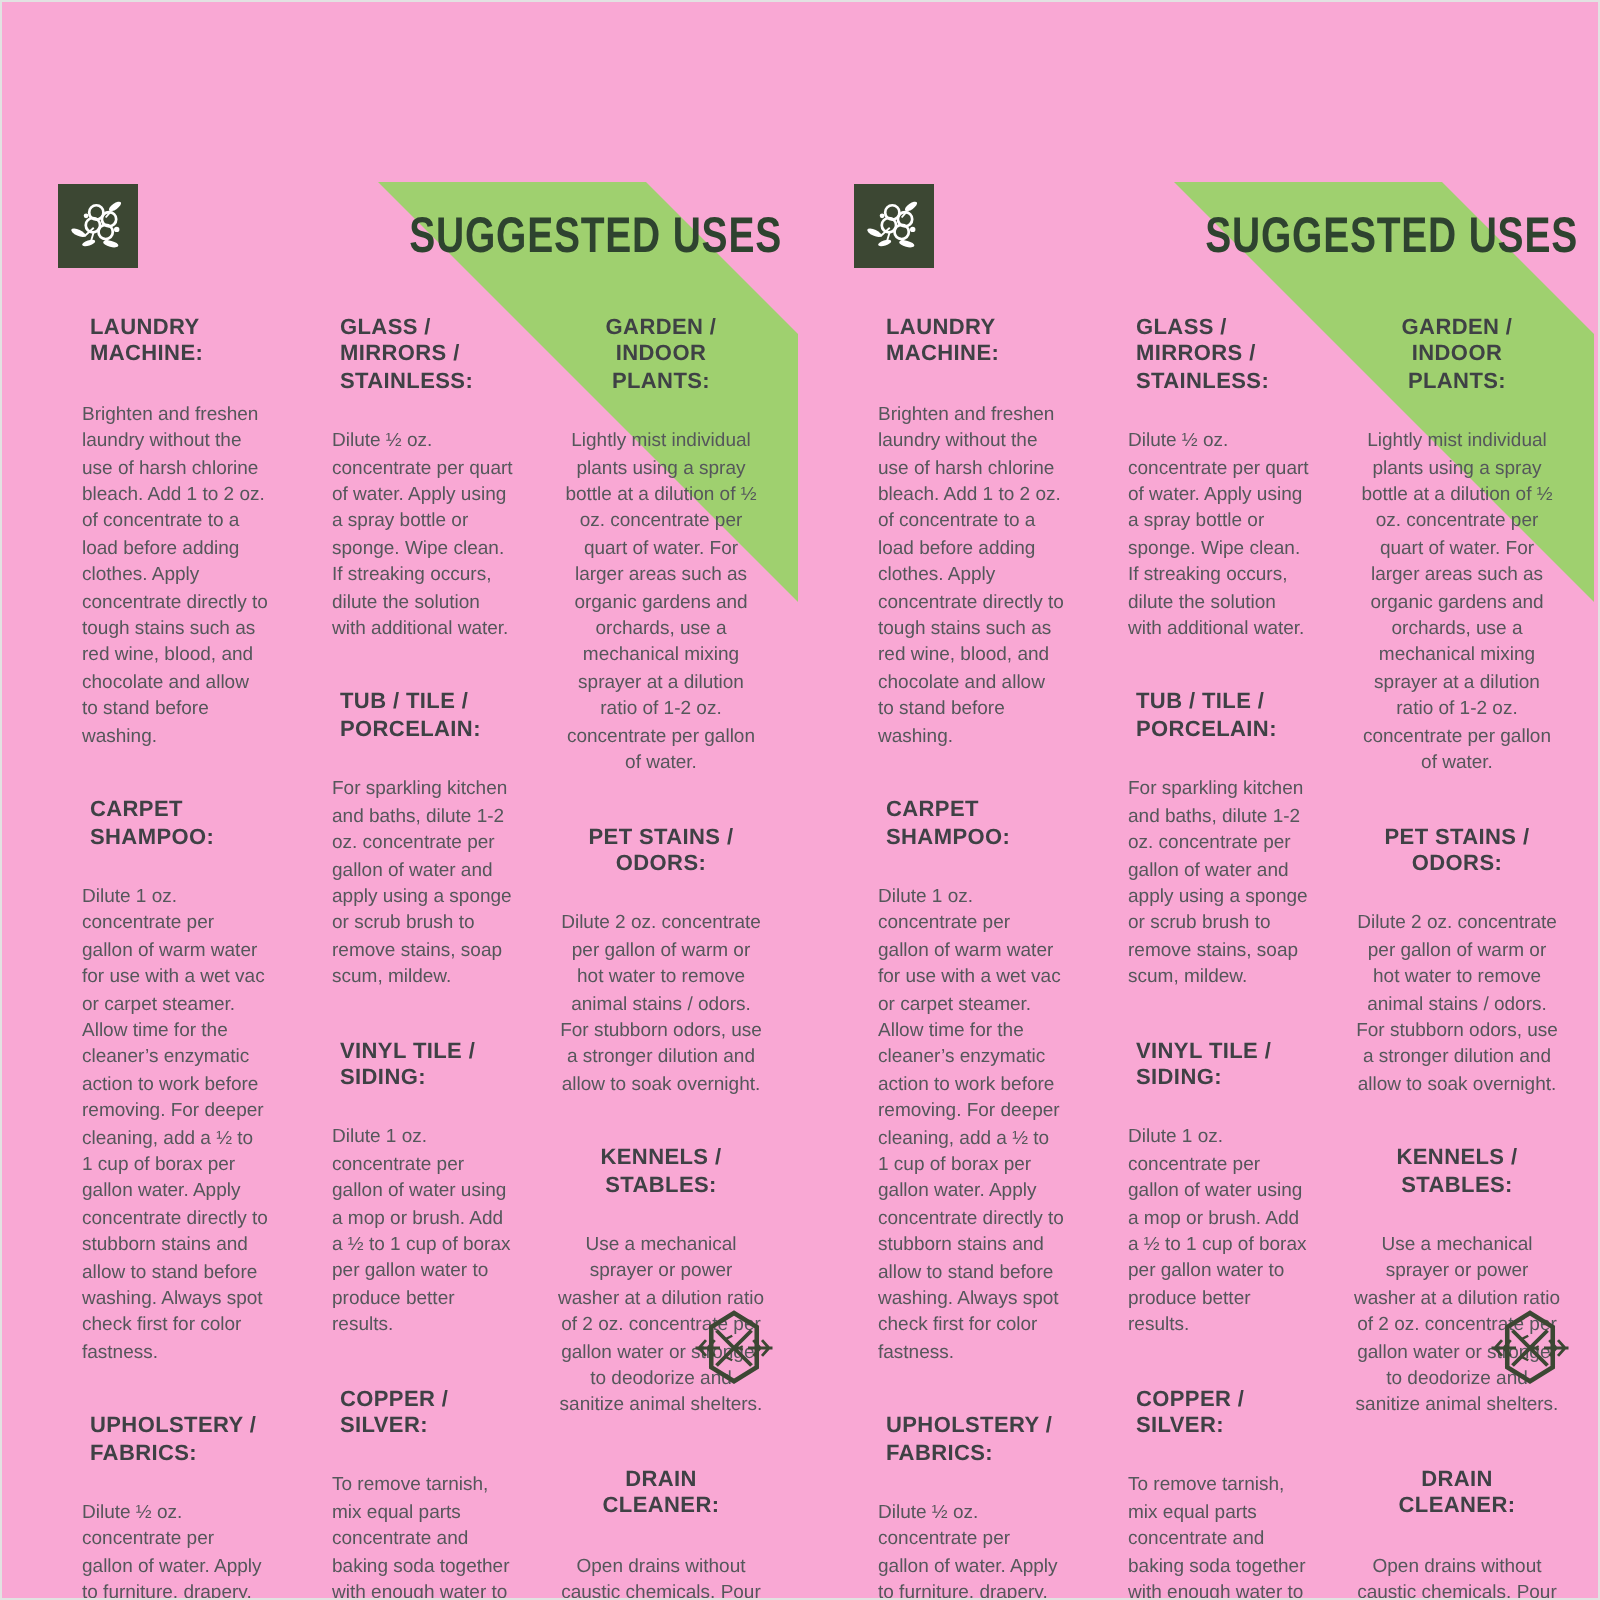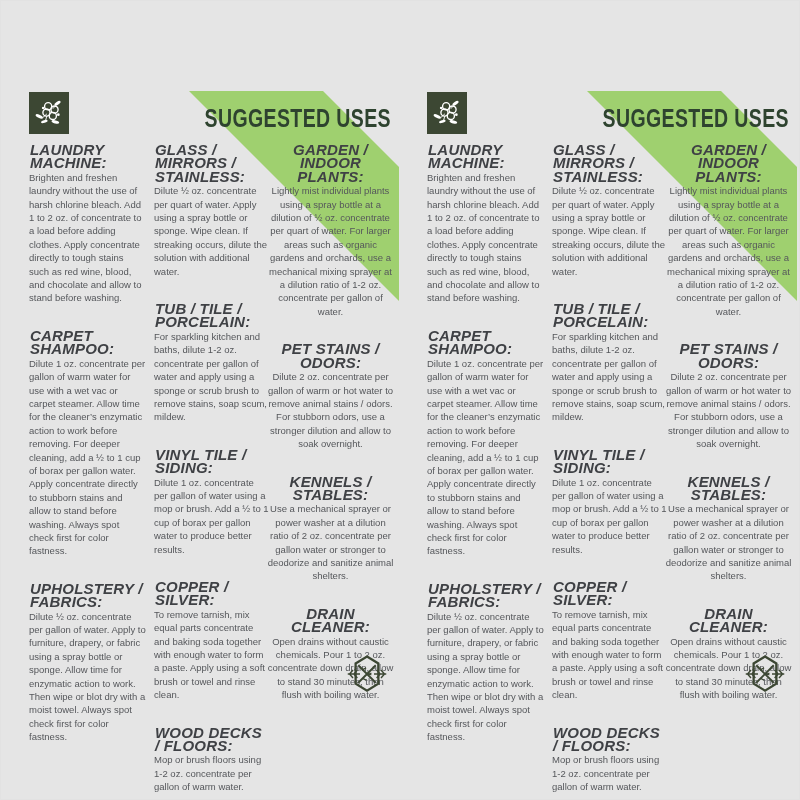--- a/index.html
+++ b/index.html
@@ -1,17 +1,17 @@
 <!DOCTYPE html>
 <html><head>
 <meta charset="utf-8">
 <style>
   html,body{margin:0;padding:0;background:#fff;}
   .canvas{
-    position:relative;width:800px;height:800px;background:#e5e5e5;
+    position:relative;width:800px;height:800px;background:#f9a8d4;
     border:1px solid #e2e2e2;box-sizing:border-box;overflow:hidden;
     font-family:"Liberation Sans",sans-serif;
     --band:#9fd06f; --logo-bg:#3c4733; --title:#2e432f;
     --head:#3f4145; --body:#55575b; --emblem:#3c4733;
   }
   .panel{position:absolute;top:0;width:390px;height:800px;}
   .panel.p1{left:8px;}
   .panel.p2{left:406px;}
   .band{
     position:absolute;left:0;top:0;width:390px;height:310px;
@@ -29,25 +29,25 @@
     font-size:25px;font-weight:bold;color:var(--title);
     transform:scaleX(0.78);transform-origin:100% 50%;white-space:nowrap;
     letter-spacing:0.5px;
   }
   .col{position:absolute;top:141px;z-index:1;}
   .col.c1{left:20px;width:117px;}
   .col.c2{left:145px;width:115px;}
   .col.c3{left:258px;width:127px;text-align:center;}
   .sec{margin:0 0 24px 0;}
   .sec h4{
-    margin:1px;font-size:15px;line-height:13.4px;font-weight:bold;
-    color:var(--head);letter-spacing:0.2px;font-style:italic;
+    margin:16px;font-size:11px;line-height:13.4px;font-weight:bold;
+    color:var(--head);letter-spacing:0.2px;
   }
   .sec p{
-    margin:0;font-size:9.5px;line-height:13.4px;color:var(--body);
+    margin:12px;font-size:9.5px;line-height:13.4px;color:var(--body);
   }
   .emblem{position:absolute;left:337px;top:651px;width:42px;height:44px;z-index:1;}
   svg{display:block;}
 </style>
 </head>
 <body>
 
 <div class="canvas" style="--band: #9fd06f; --logo-bg: #3c4733; --title: #2e432f; --head: #3f4145; --body: #55575b; --emblem: #3c4733;">
 
   <section class="panel p1">

